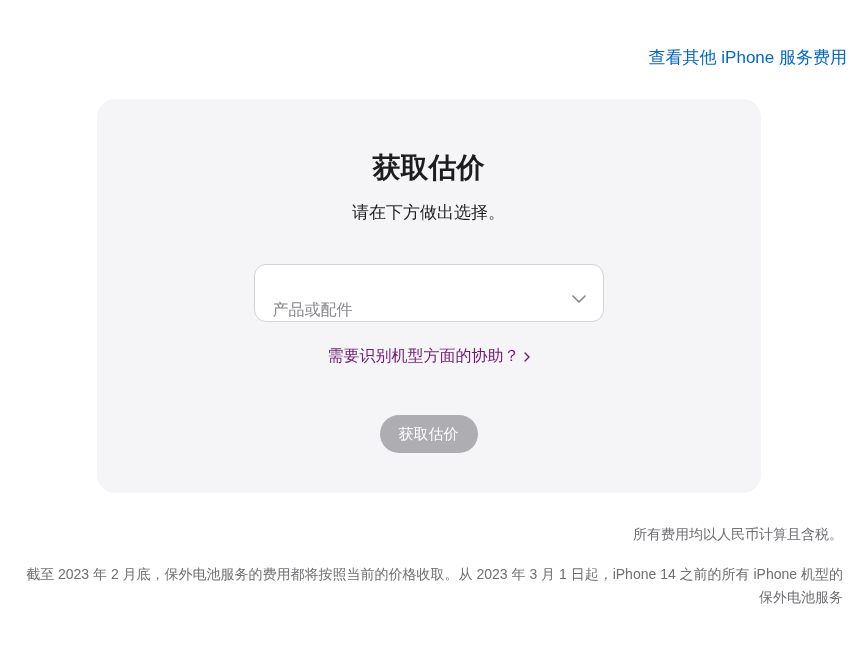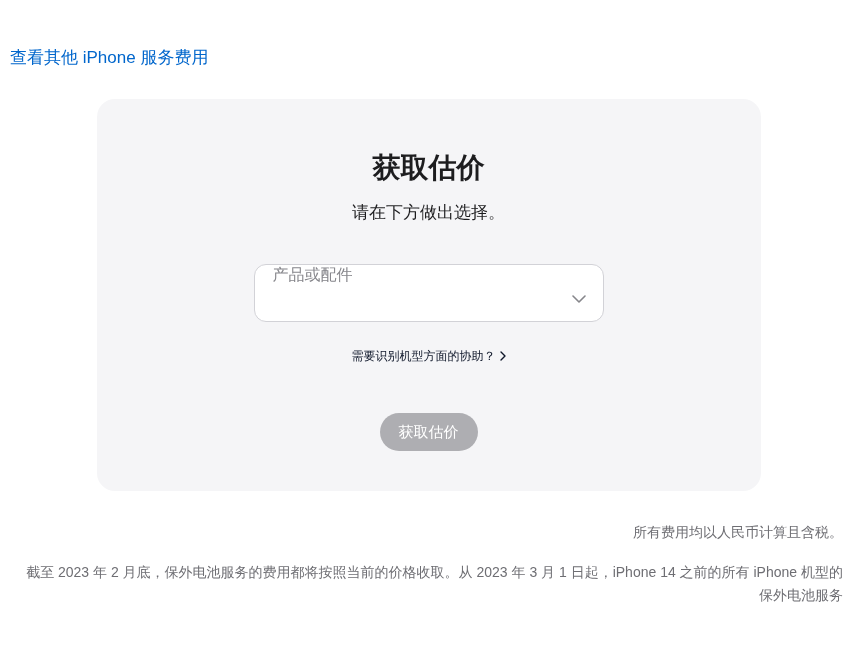--- a/index.html
+++ b/index.html
@@ -13,21 +13,21 @@
       width: 857px;
       height: 663px;
       padding: 0;
       color: #1d1d1f;
     }
     .container {
       width: 100%;
       padding: 0 10px;
     }
     .top-link {
-      text-align: left;
+      text-align: right;
       margin-top: 46px;
       margin-bottom: 30px;
     }
     .top-link a {
       color: #0066cc;
       text-decoration: none;
       font-size: 17px;
     }
     .card {
       background: #f5f5f7;
@@ -60,41 +60,41 @@
       border-radius: 12px;
       background: #fff;
       padding: 0 44px 0 18px;
       font-size: 16px;
       color: #86868b;
       text-align: left;
       appearance: none;
       -webkit-appearance: none;
       cursor: pointer;
       display: flex;
-      align-items: flex-start;
+      align-items: flex-end;
       font-family: inherit;
     }
     .chevron {
       position: absolute;
       right: 18px;
       top: 50%;
       transform: translateY(-50%);
       pointer-events: none;
       width: 14px;
       height: 8px;
       color: #86868b;
     }
     .help-link {
       margin-top: 18px;
       margin-bottom: 48px;
     }
     .help-link a {
-      color: #0f172a;
+      color: #701a75;
       text-decoration: none;
-      font-size: 12px;
+      font-size: 16px;
       display: inline-flex;
       align-items: center;
       gap: 4px;
     }
     .cta-button {
       background: #aeaeb2;
       color: #fff;
       border: none;
       border-radius: 24px;
       width: 98px;

